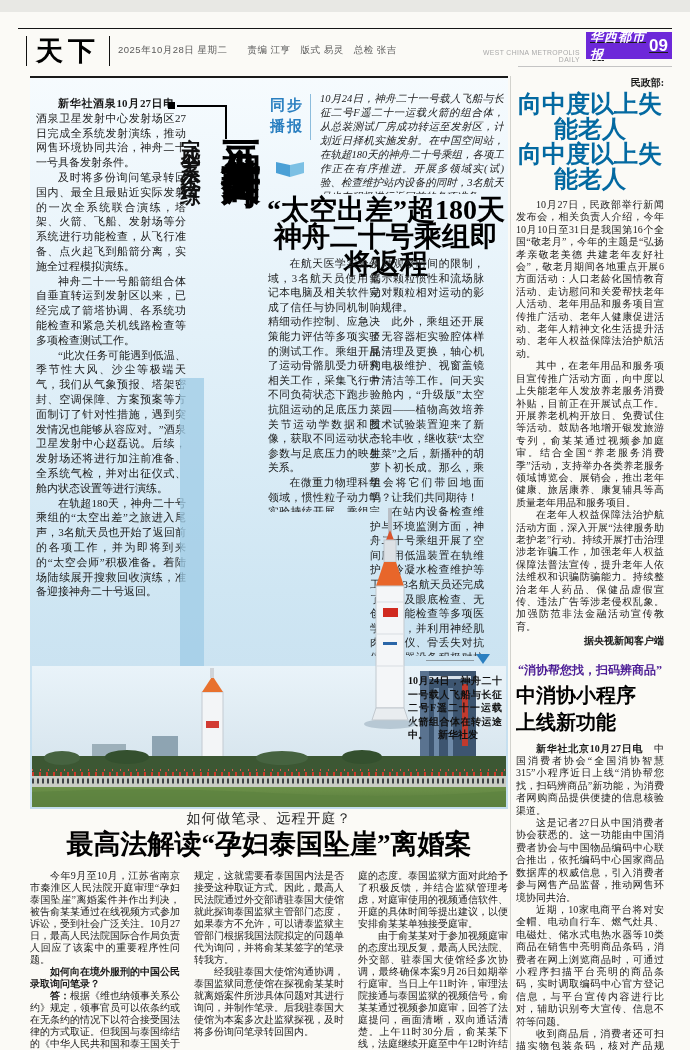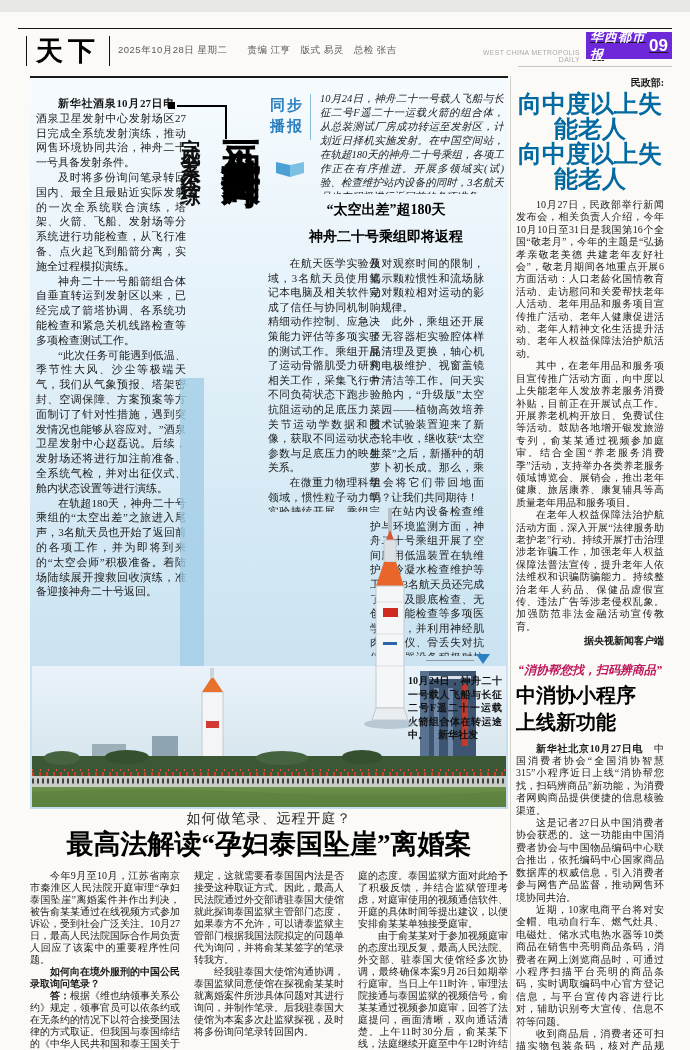--- a/index.html
+++ b/index.html
@@ -37,21 +37,21 @@
   .brk-h{left:147px;top:27px;width:50px;height:2px;background:#000;}
   .brk-v{left:195px;top:27px;width:2px;height:34px;background:#000;}
   .sz-head-v{left:184px;top:36px;height:580px;writing-mode:vertical-rl;text-orientation:upright;
              font-size:39px;font-weight:bold;letter-spacing:2px;color:#000;}
   .sync-label{left:240px;top:16px;width:40px;color:#2a7fc0;font-weight:bold;
               font-size:15px;line-height:21px;letter-spacing:2px;border-right:1px solid #8cbcdc;
               font-family:"Liberation Sans",sans-serif;height:46px;}
   .book-icon{left:244px;top:84px;}
   .sync-text{left:290px;top:14px;width:184px;height:102px;overflow:hidden;font-style:italic;
              font-size:10.5px;line-height:14px;text-align:justify;color:#222;}
-  .sub-head{left:236px;top:118px;width:240px;text-align:center;font-weight:bold;font-size:14px;
+  .sub-head{left:236px;top:118px;width:240px;text-align:center;font-weight:bold;font-size:28px;
             line-height:27px;color:#000;}
   .bcol{overflow:hidden;font-size:10.8px;line-height:14.6px;text-align:justify;}
   .colA{left:238px;top:178px;width:112px;height:256px;}
   .colB{left:340px;top:178px;width:114px;height:400px;}
   .src-line{font-weight:bold;text-align:right;text-indent:0 !important;margin-top:2px !important;}
   .end-marker-line{left:396px;top:582px;width:48px;height:1px;background:#8f9aa2;}
   .end-marker-tri{left:446px;top:576px;width:0;height:0;border-left:7px solid transparent;
                   border-right:7px solid transparent;border-top:10px solid #2a7fc0;}
   .photo{left:2px;top:588px;width:474px;height:141px;}
   .caption{left:378px;top:596px;width:94px;font-size:10px;line-height:13.5px;font-weight:bold;
@@ -68,21 +68,21 @@
   .ccol p.noind{text-indent:0;}
   .ccol p.q{font-weight:bold;font-family:"Liberation Sans",sans-serif;}
   .c1{left:30px;} .c2{left:194px;} .c3{left:358px;}
   
   #sidebar{left:516px;top:62px;width:148px;height:988px;overflow:hidden;}
   .mz-kicker{text-align:right;font-weight:bold;font-size:10px;margin:2px 0 2px 0;
              font-family:Liberation Serif, serif;}
   .mz-head{text-align:center;font-weight:bold;font-size:24px;line-height:25px;color:#0369a1;}
   .sb-body{font-size:10px;line-height:12.4px;text-align:justify;margin-top:7px;}
   .sb-body p{margin:0;text-indent:2em;}
-  .xcx-kicker{text-align:center;font-weight:bold;font-size:12px;margin-top:14px;color:#be185d;font-style:italic;}
+  .xcx-kicker{text-align:center;font-weight:bold;font-size:12px;margin-top:14px;color:#4c1d95;}
   .xcx-head{text-align:left;font-weight:bold;font-size:20px;line-height:27px;margin-top:3px;
             font-family:"Liberation Sans",sans-serif;color:#000;}
 </style>
 </head>
 <body>
 
 <div id="page">
 
   <div class="abs top-rule"></div>
   <div class="abs masthead">

